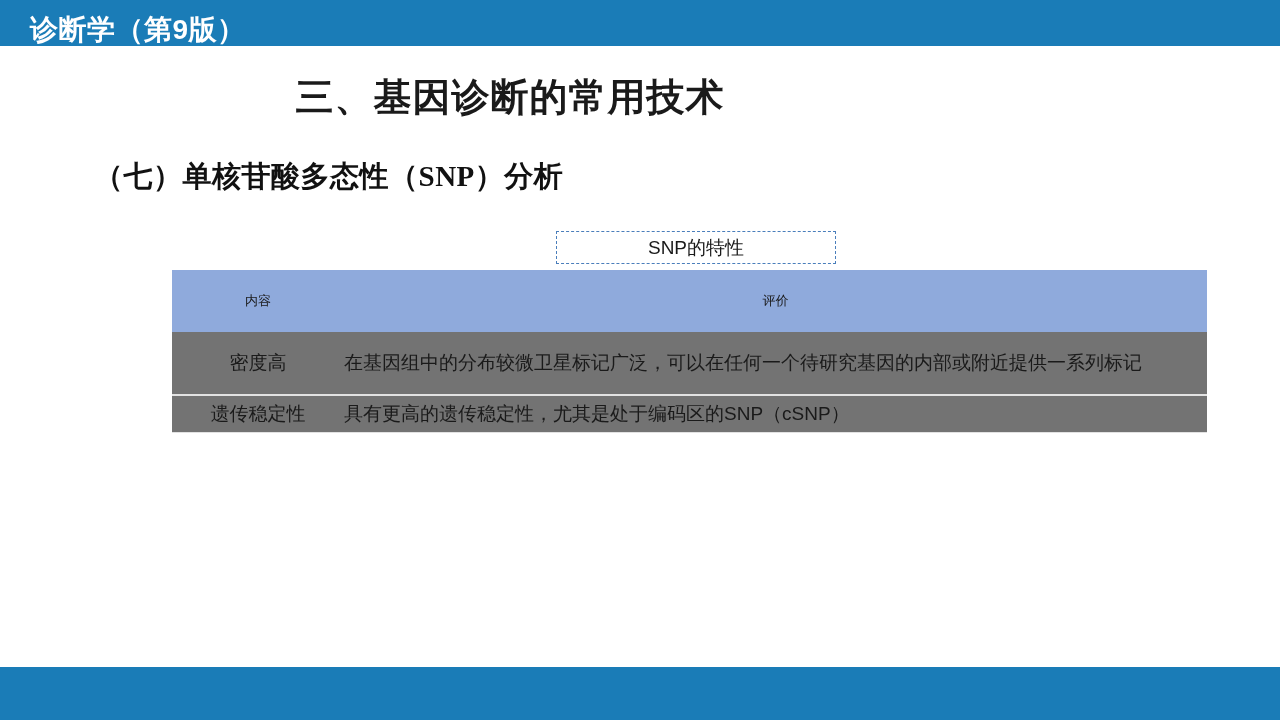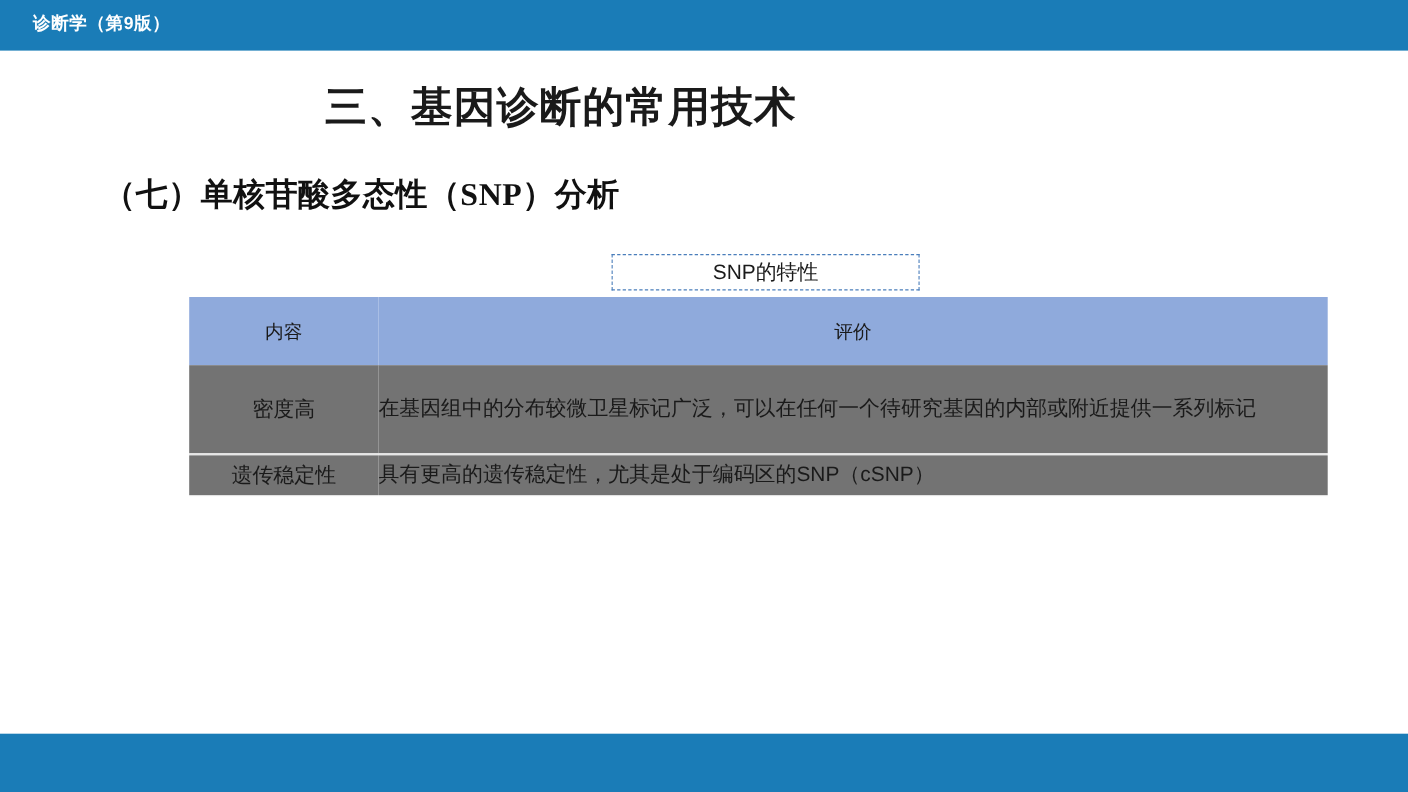--- a/index.html
+++ b/index.html
@@ -22,21 +22,21 @@
     top: 0;
     width: 1280px;
     height: 46px;
     background: #1A7CB7;
   }
   .top-bar-title {
     position: absolute;
     left: 30px;
     top: 11px;
     color: #ffffff;
-    font-size: 16px;
+    font-size: 28px;
     font-weight: bold;
     letter-spacing: 0.5px;
     white-space: nowrap;
   }
 
   
   .bottom-bar {
     position: absolute;
     left: 0;
     top: 667px;
@@ -109,21 +109,21 @@
   .snp-table td {
     padding: 0;
     margin: 0;
     vertical-align: middle;
     border: none;
   }
 
   .snp-table thead th {
     height: 62px;
     background: #8FAADC;
-    font-size: 17px;
+    font-size: 13px;
     font-weight: normal;
     color: #1a1a1a;
     text-align: center;
   }
 
   .row-band td {
     background: #D8E0F5;
   }
   .row-plain td {
     background: #737373;
@@ -135,21 +135,21 @@
     color: #1a1a1a;
     padding: 0 6px;
   }
   .cell-desc {
     text-align: left;
     font-size: 19px;
     color: #1a1a1a;
     line-height: 36px;
     padding: 9px 14px 9px 4px;
   }
-  .r-tall .cell-desc { height: 80px; }
+  .r-tall .cell-desc { height: 62px; }
   .r-short .cell-desc { height: 28px; }
 
   .sep-line td {
     height: 1px;
     background: #E2E2E2;
     padding: 0;
     font-size: 0;
     line-height: 0;
   }
 </style>

